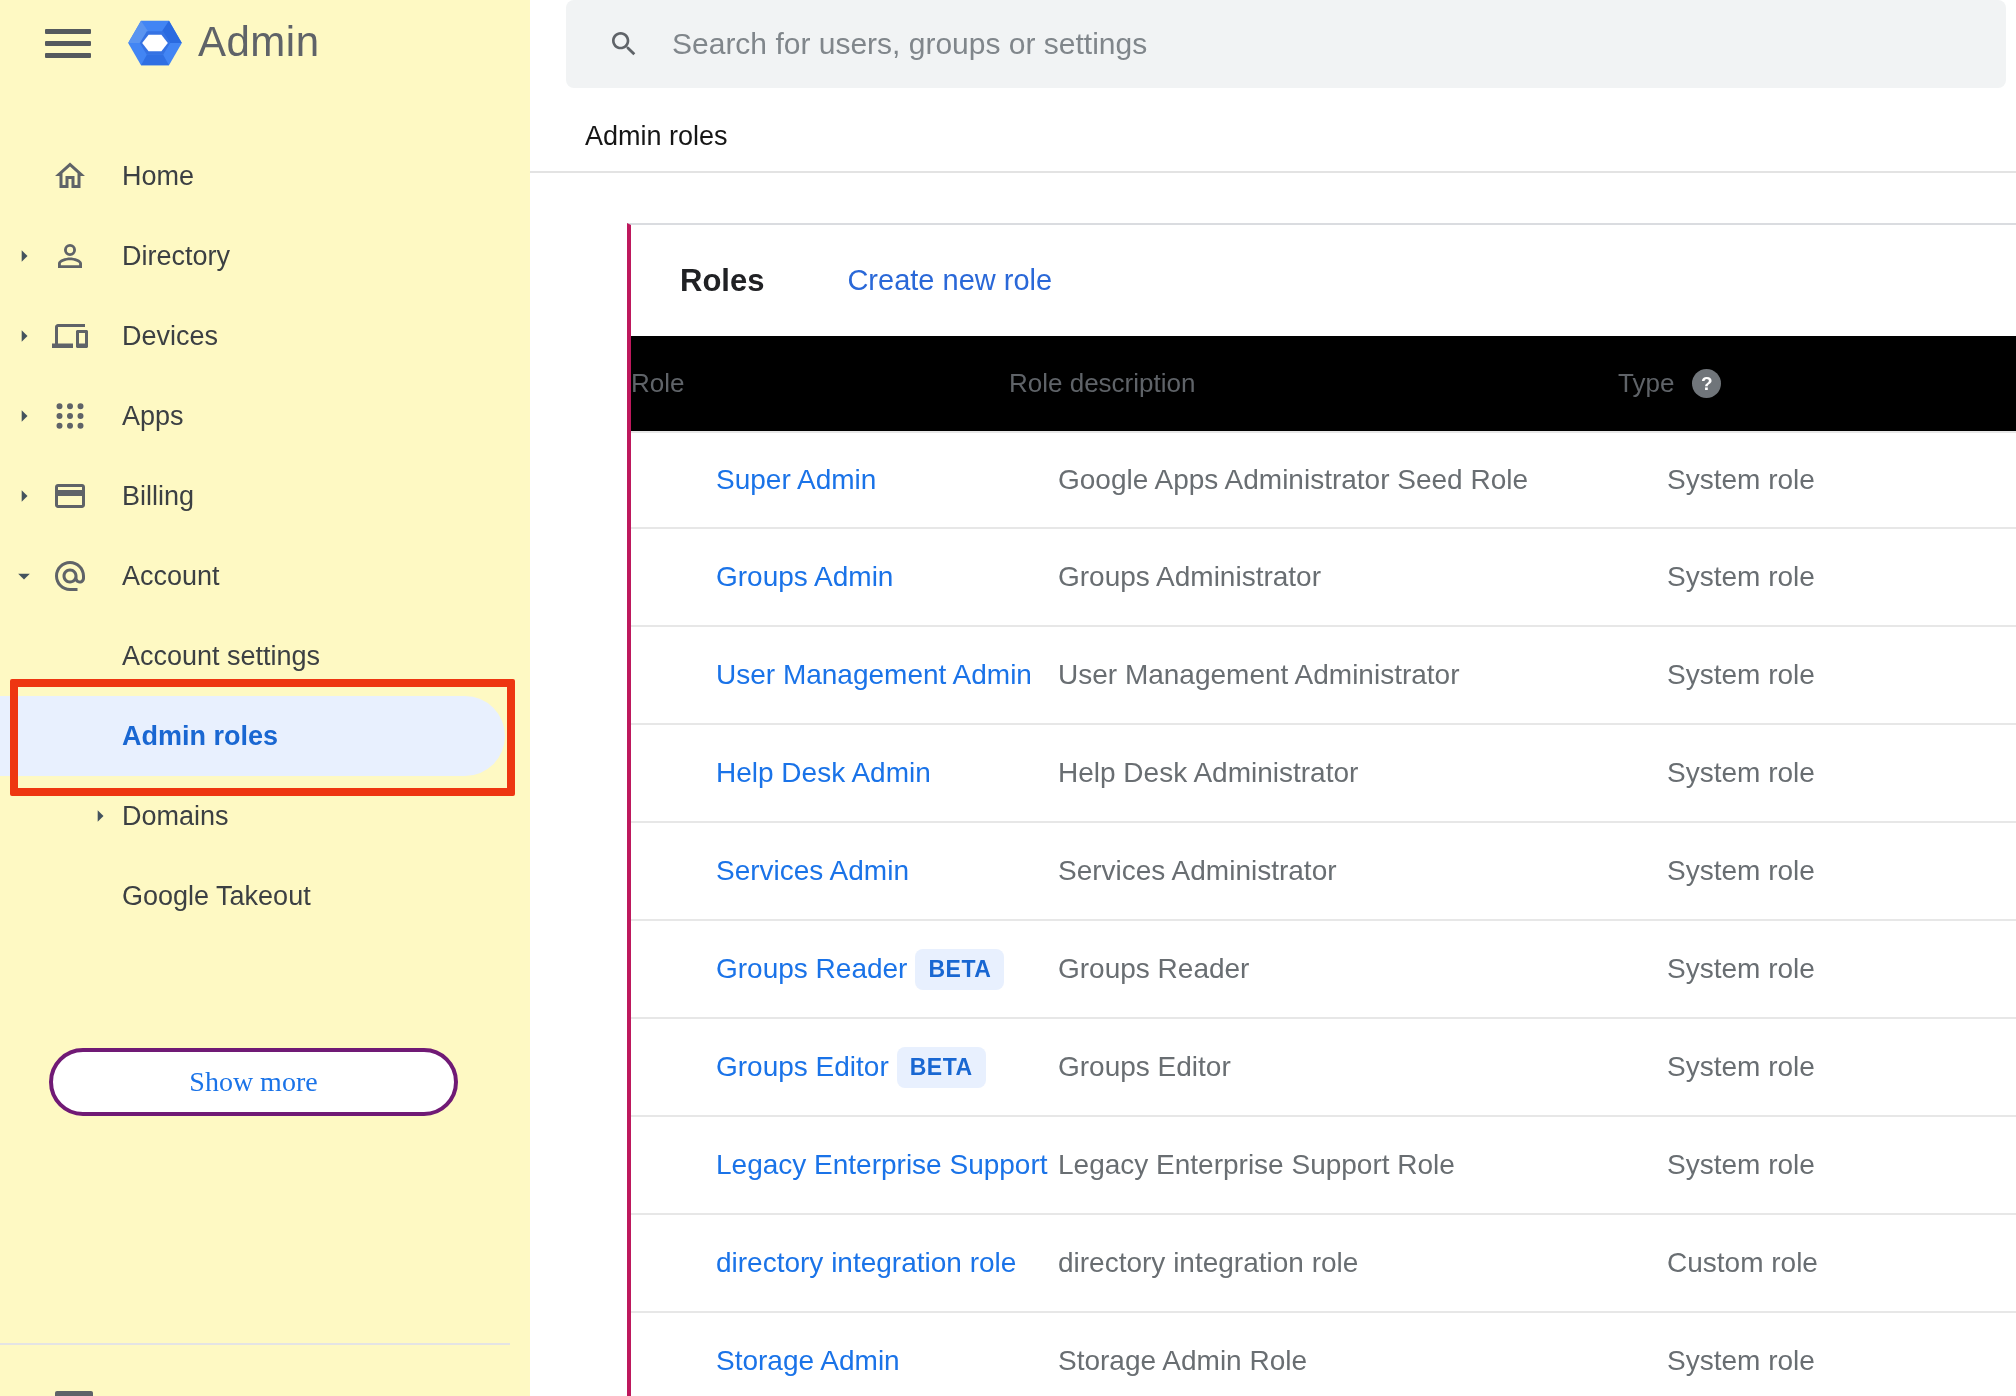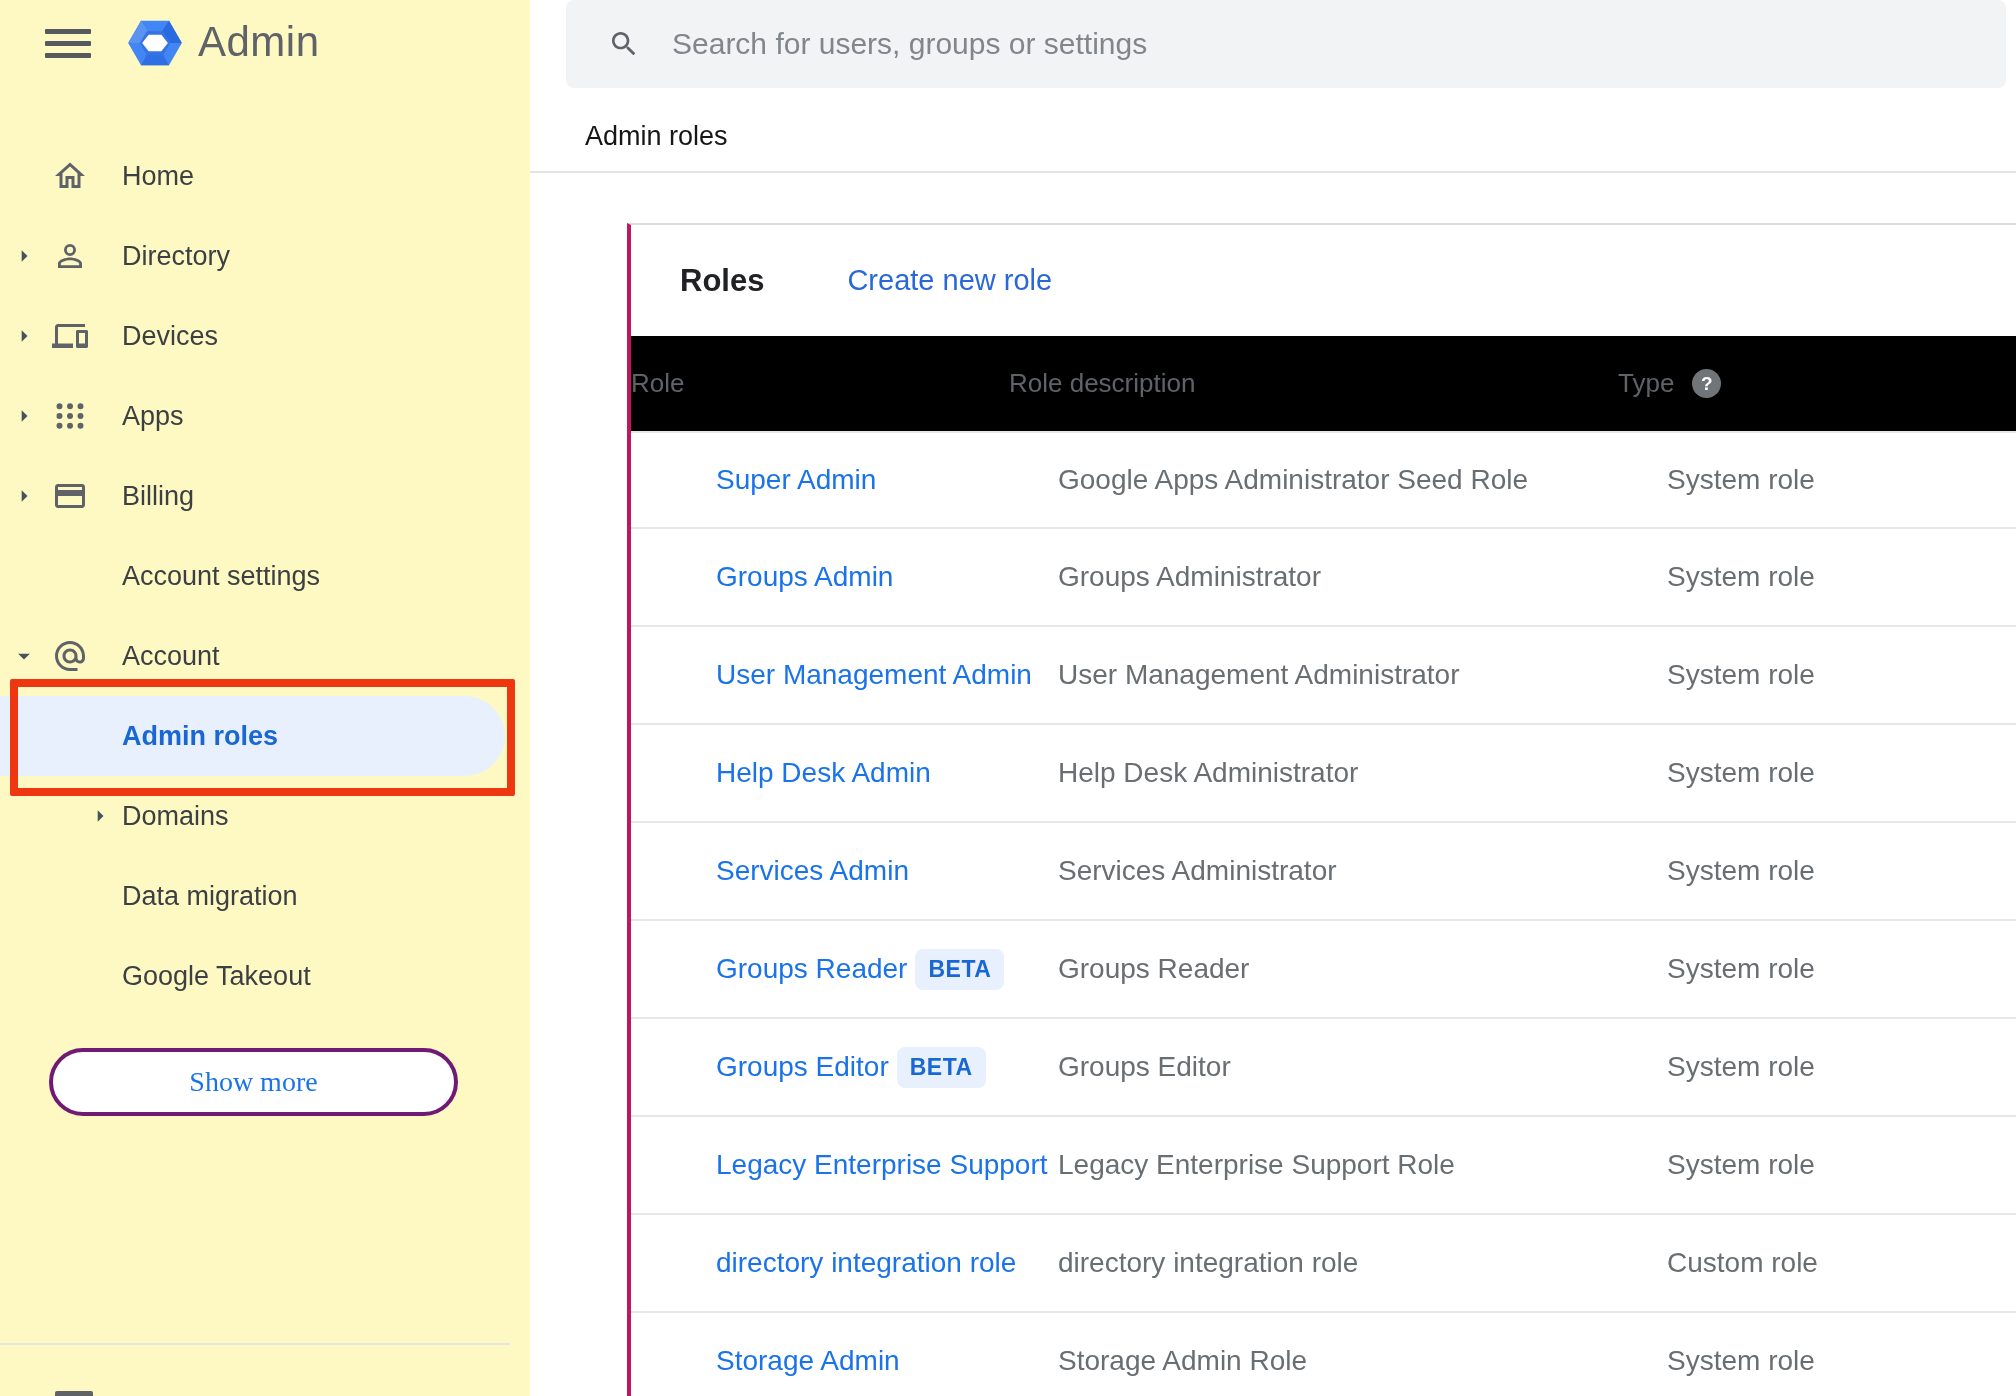--- a/index.html
+++ b/index.html
@@ -129,42 +129,39 @@
       <div class="nav-item">
         <svg viewBox="0 0 24 24" class="arrow">
           <path d="M10 17l5-5-5-5v10z"></path>
         </svg>
         <svg viewBox="0 0 24 24" class="nicon">
           <path d="M20 4H4c-1.11 0-1.99.89-1.99 2L2 18c0 1.11.89 2 2 2h16c1.11 0 2-.89 2-2V6c0-1.11-.89-2-2-2zm0 14H4v-6h16v6zm0-10H4V6h16v2z"></path>
         </svg>
         <span class="label">Billing</span>
       </div>
       <div class="nav-item">
+        <svg viewBox="0 0 24 24" class="arrow">
+          <path d="M7 10l5 5 5-5z"></path>
+        </svg>
+        <svg viewBox="0 0 24 24" class="nicon">
+          <path d="M12 2C6.48 2 2 6.48 2 12s4.48 10 10 10h5v-2h-5c-4.34 0-8-3.66-8-8s3.66-8 8-8 8 3.66 8 8v1.43c0 .79-.71 1.57-1.5 1.57s-1.5-.78-1.5-1.57V12c0-2.76-2.24-5-5-5s-5 2.24-5 5 2.24 5 5 5c1.38 0 2.64-.56 3.54-1.47.65.89 1.77 1.47 2.96 1.47 1.97 0 3.5-1.6 3.5-3.57V12c0-5.52-4.48-10-10-10zm0 13c-1.66 0-3-1.34-3-3s1.34-3 3-3 3 1.34 3 3-1.34 3-3 3z"></path>
+        </svg>
+        <span class="label">Account</span>
+      </div>
+      <div class="nav-item">
         <span class="label">Account settings</span>
-      </div>
-      <div class="nav-item">
-        <svg viewBox="0 0 24 24" class="arrow">
-          <path d="M7 10l5 5 5-5z"></path>
-        </svg>
-        <svg viewBox="0 0 24 24" class="nicon">
-          <path d="M12 2C6.48 2 2 6.48 2 12s4.48 10 10 10h5v-2h-5c-4.34 0-8-3.66-8-8s3.66-8 8-8 8 3.66 8 8v1.43c0 .79-.71 1.57-1.5 1.57s-1.5-.78-1.5-1.57V12c0-2.76-2.24-5-5-5s-5 2.24-5 5 2.24 5 5 5c1.38 0 2.64-.56 3.54-1.47.65.89 1.77 1.47 2.96 1.47 1.97 0 3.5-1.6 3.5-3.57V12c0-5.52-4.48-10-10-10zm0 13c-1.66 0-3-1.34-3-3s1.34-3 3-3 3 1.34 3 3-1.34 3-3 3z"></path>
-        </svg>
-        <span class="label">Account</span>
       </div>
       <div class="nav-item selected">
         <span class="label">Admin roles</span>
       </div>
       <div class="nav-item">
         <svg viewBox="0 0 24 24" class="arrow indent">
           <path d="M10 17l5-5-5-5v10z"></path>
         </svg>
         <span class="label">Domains</span>
-      </div>
-      <div class="nav-item">
-        <span class="label">Data migration</span>
       </div>
       <div class="nav-item">
         <span class="label">Google Takeout</span>
       </div>
     </nav>
 
   <button class="show-more">Show more</button>
   <div class="sb-divider"></div>
   <div class="sb-partial-icon"></div>
   <div class="annotation"></div>

